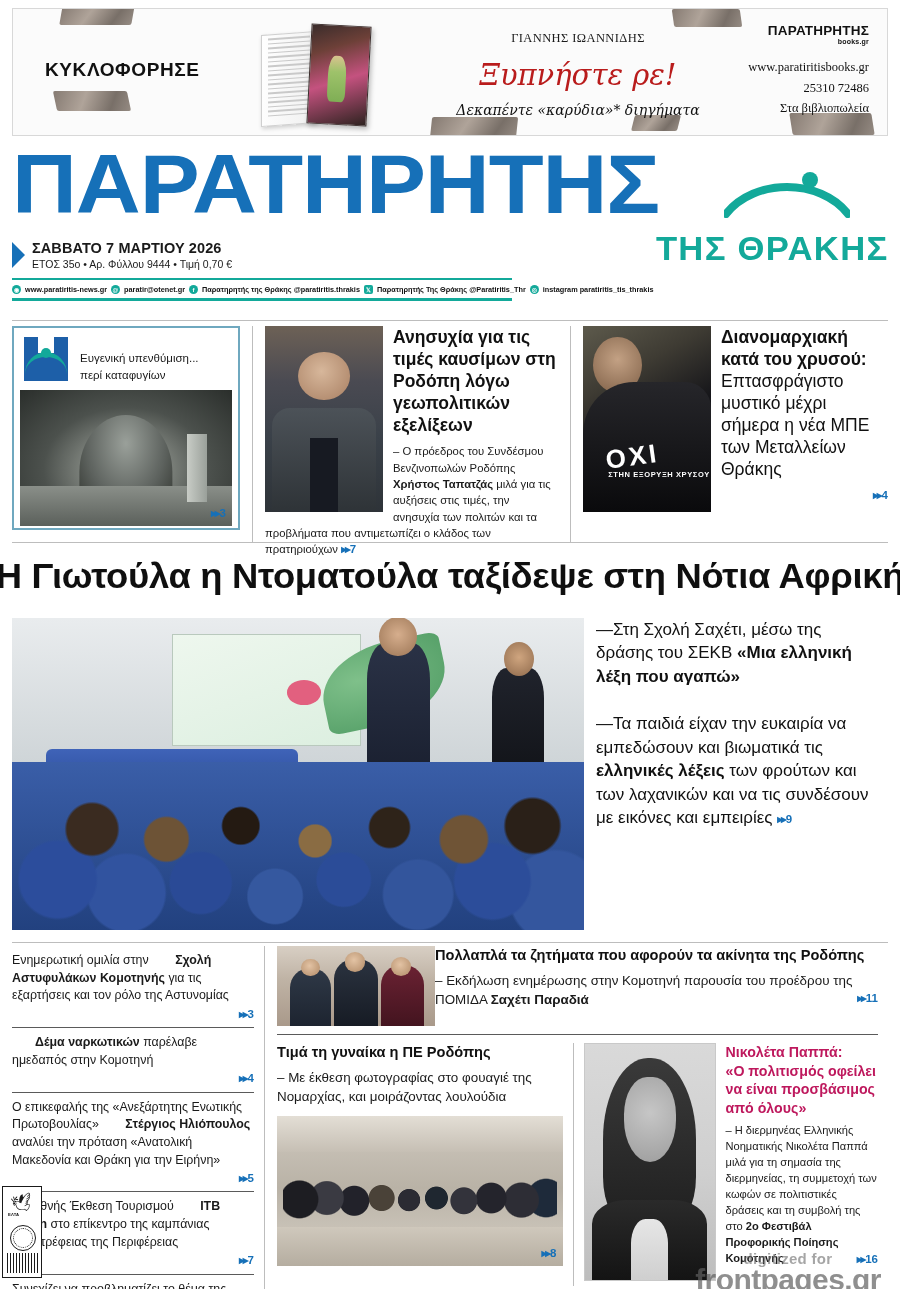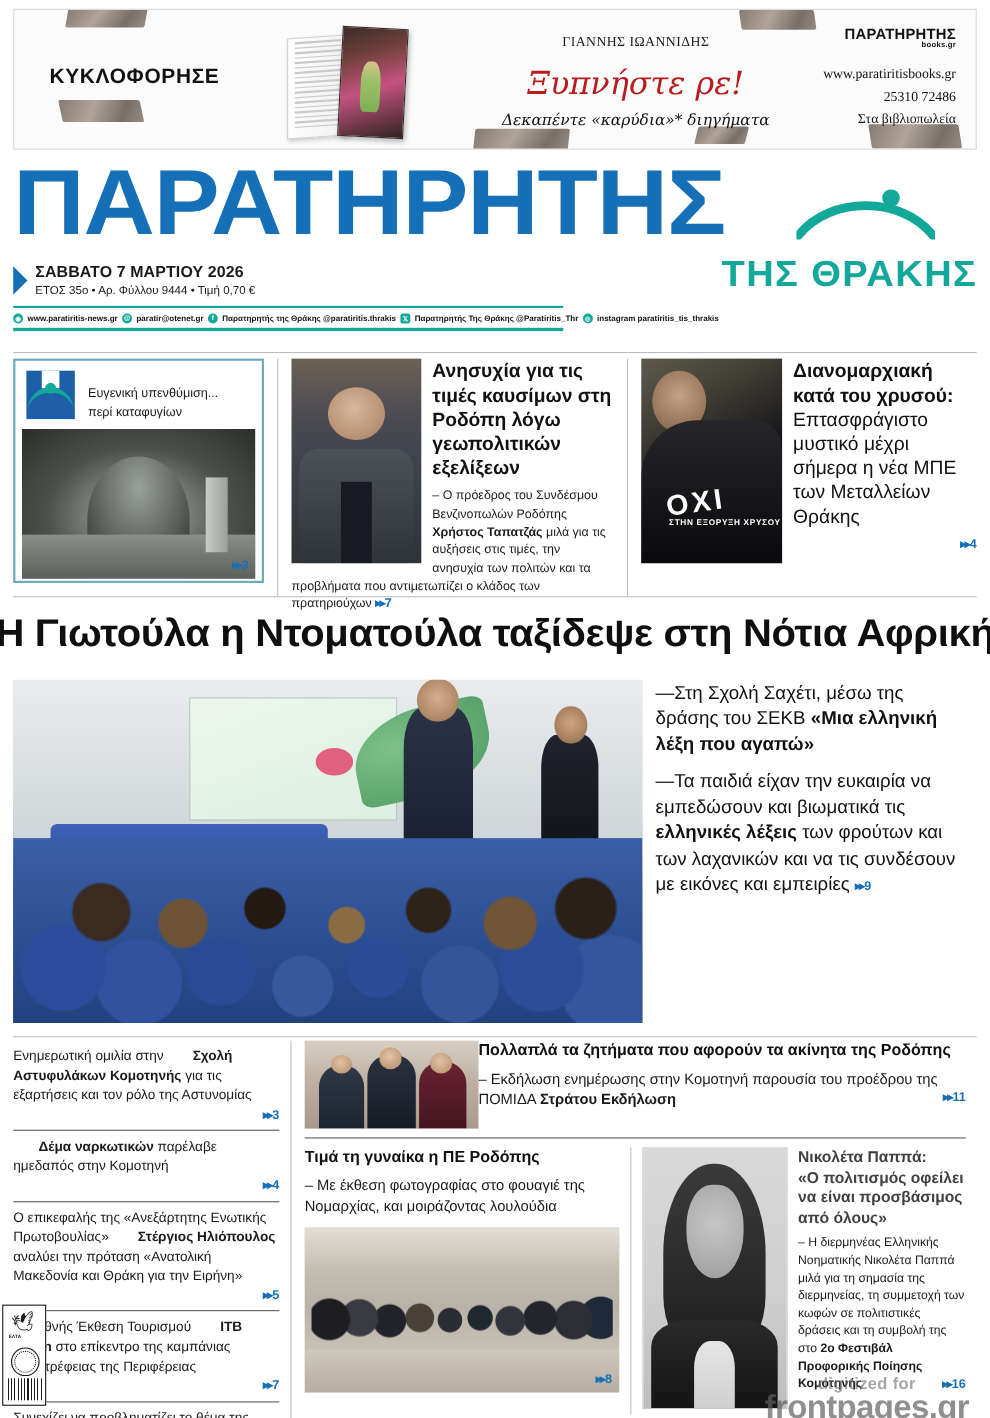--- a/index.html
+++ b/index.html
@@ -330,21 +330,21 @@
       radial-gradient(circle at 53% 47%, #8a6c43 0 5%, transparent 5.5%),
       radial-gradient(circle at 66% 39%, #2e2319 0 5%, transparent 5.5%),
       radial-gradient(circle at 79% 46%, #6f5436 0 5%, transparent 5.5%),
       radial-gradient(circle at 91% 38%, #2a2018 0 5%, transparent 5.5%);
   }
   .lead-text {
     width: 294px; padding-left: 12px; border-left: 0;
     font-family:"Liberation Sans", sans-serif;
   }
   .lead-p { font-size: 17px; line-height: 1.38; color:#111; }
-  .lead-p + .lead-p { margin-top: 10px; }
+  .lead-p + .lead-p { margin-top: 24px; }
   .lead-p b { font-weight:700; }
 
   
   .bot-rule { position:absolute; left:12px; top:934px; width:876px; height:1px; background:#bdbdbd; }
   .bottom { position:absolute; left:12px; top:938px; width:876px; height: 344px; display:flex; }
 
   .col-left { width: 252px; padding-right: 10px; }
   .brief {
     font-family:"Liberation Sans", sans-serif;
     font-size: 12.4px; line-height: 1.42; color:#1a1a1a;
@@ -434,21 +434,21 @@
     position:absolute; left:6%; bottom:0; width:88%; height:34%;
     background: linear-gradient(180deg,#2a2a2a,#141414);
     border-radius: 30% 30% 0 0;
   }
   .nik-photo .blouse {
     position:absolute; left:36%; bottom:0; width:28%; height:26%;
     background: linear-gradient(180deg,#e6e6e6,#cfcfcf);
     border-radius: 40% 40% 0 0;
   }
   .nik-txt { flex:1 1 auto; font-family:"Liberation Sans", sans-serif; }
-  .nik-head { font-weight:700; font-size: 14.2px; line-height:1.32; color:#404040; }
+  .nik-head { font-weight:700; font-size: 14.2px; line-height:1.32; color:#be185d; }
   .nik-body { margin-top: 5px; font-size: 11.1px; line-height: 1.44; color:#1a1a1a; }
   .nik-body b { font-weight:700; }
 
   
   .stamp {
     position:absolute; left: 2px; top: 1178px; width: 40px; height: 92px;
     border: 1.5px solid #1a1a1a; background:#fff; overflow:hidden;
   }
   .stamp .ring {
     position:absolute; left:7px; top:38px; width:26px; height:26px; border-radius:50%;
@@ -697,21 +697,21 @@
           <div class="p1"></div>
             <div class="p2"></div>
             <div class="p3"></div>
           <div class="h1"></div>
             <div class="h2"></div>
             <div class="h3"></div>
         </div>
         <div class="pomida-txt">
           <div class="pomida-head">Πολλαπλά τα ζητήματα που αφορούν τα ακίνητα της Ροδόπης</div>
           <div class="pomida-sub">
-            <span>– Εκδήλωση ενημέρωσης στην Κομοτηνή παρουσία του προέδρου της ΠΟΜΙΔΑ </span><b>Στράτου Εκδήλωση</b>
+            <span>– Εκδήλωση ενημέρωσης στην Κομοτηνή παρουσία του προέδρου της ΠΟΜΙΔΑ </span><b>Σαχέτι Παραδιά</b>
             <span class="pnum" style="float:right;"><span class="arrows">▸▸</span><span>11</span></span>
           </div>
         </div>
       </div>
 
       <div class="row2">
 
         <div class="r2-left">
           <div class="pe-head">Τιμά τη γυναίκα η ΠΕ Ροδόπης</div>
           <div class="pe-sub">– Με έκθεση φωτογραφίας στο φουαγιέ της Νομαρχίας, και μοιράζοντας λουλούδια</div>

